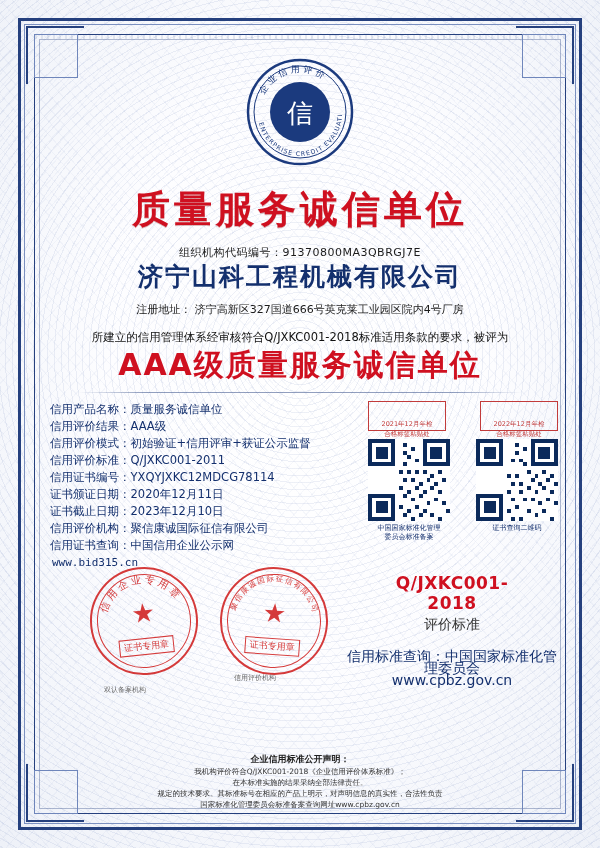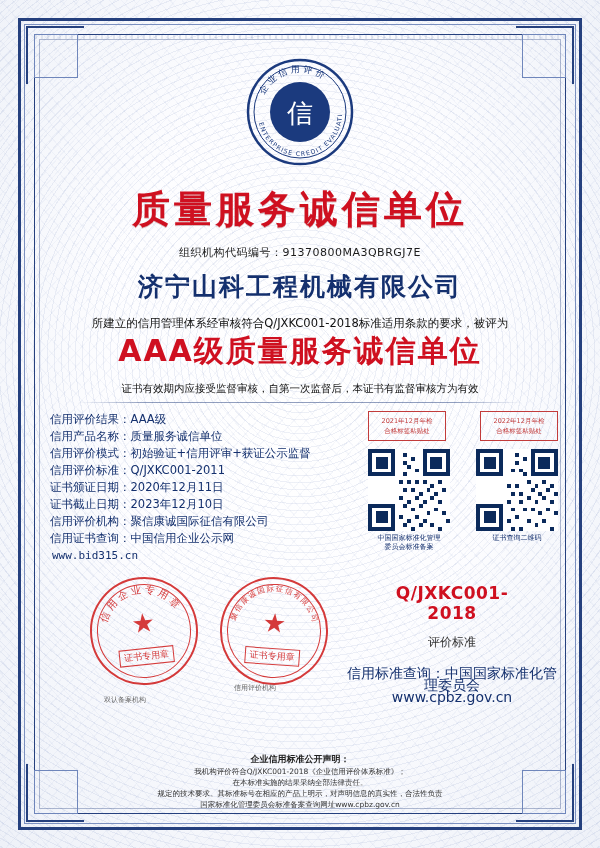--- a/index.html
+++ b/index.html
@@ -86,21 +86,20 @@
     text-shadow:0 1px 0 rgba(120,0,0,0.25);
     font-family:"DejaVu Sans", sans-serif;
   }
   .org-code{
     margin-top:10px;
     font-size:11px;
     color:#1b1b1b;
     letter-spacing:0.5px;
   }
   .company{
-    margin-top:10px;
     font-size:25px;
     font-weight:bold;
     color:#14306e;
     letter-spacing:2px;
   }
   .reg-addr{
     margin-top:9px;
     font-size:11px;
     color:#1b1b1b;
   }
@@ -152,21 +151,21 @@
   .sticker-row{
     display:flex;justify-content:space-between;gap:6px;
   }
   .sticker{
     width:78px;height:30px;
     border:1px solid #c23b3b;
     color:#c23b3b;
     font-size:6.5px;
     line-height:10px;
     text-align:center;
-    padding-top:4px;
+    padding-top:17px;
     box-sizing:border-box;
   }
   .qr-row{
     display:flex;justify-content:space-between;margin-top:8px;gap:8px;
   }
   .qr{
     width:82px;height:82px;
     background-color:#fff;
   }
   .qr-caption{
@@ -211,21 +210,21 @@
   .stamp-cap.c2{left:192px;top:108px;}
 
   .std-block{
     position:absolute;right:0;top:8px;width:212px;text-align:center;
   }
   .std-code{
     font-size:17px;font-weight:bold;color:#cf1020;font-family:"DejaVu Sans", sans-serif;
     line-height:20px;letter-spacing:0.5px;
   }
   .std-label{
-    font-size:12px;color:#333;margin-top:11px;
+    font-size:14px;color:#333;margin-top:3px;
   }
   .std-query{
     font-size:14px;color:#14306e;margin-top:16px;line-height:12px;
   }
 
   .footer{
     position:absolute;left:0;right:0;bottom:-6px;
     text-align:center;
     margin-top:36px;
   }
@@ -264,32 +263,33 @@
         <path id="arcBot" d="M 12 56 A 42 42 0 0 0 96 56" fill="none"></path>
         <text font-size="6.2" fill="#1b3a7e" font-family="DejaVu Sans, sans-serif" letter-spacing="1.1">
           <textPath href="#arcBot" startOffset="7%">ENTERPRISE CREDIT EVALUATION</textPath>
         </text>
       </svg>
     </div>
 
     <div class="main-title">质量服务诚信单位</div>
     <div class="org-code">组织机构代码编号：91370800MA3QBRGJ7E</div>
     <div class="company">济宁山科工程机械有限公司</div>
+    <div class="reg-addr">注册地址：  济宁高新区327国道666号英克莱工业园区院内4号厂房</div>
     <div class="statement">所建立的信用管理体系经审核符合Q/JXKC001-2018标准适用条款的要求，被评为</div>
     <div class="grade-title">AAA级质量服务诚信单位</div>
-    <div class="valid-note">证书有效期内应接受监督审核，自第一次监督后，本证书有监督审核方为有效</div>
     <div class="rule"></div>
 
     <div class="mid">
 
       <div class="fields">
+        <div class="field"><span>信用产品名称：</span><span class="val">质量服务诚信单位</span></div>
         <div class="field"><span>信用评价结果：</span><span class="val">AAA级</span></div>
-        <div class="field"><span>信用产品名称：</span><span class="val">质量服务诚信单位</span></div>
         <div class="field"><span>信用评价模式：</span><span class="val">初始验证+信用评审+获证公示监督</span></div>
         <div class="field"><span>信用评价标准：</span><span class="val">Q/JXKC001-2011</span></div>
+        <div class="field"><span>信用证书编号：</span><span class="val">YXQYJXKC12MDCG78114</span></div>
         <div class="field"><span>证书颁证日期：</span><span class="val">2020年12月11日</span></div>
         <div class="field"><span>证书截止日期：</span><span class="val">2023年12月10日</span></div>
         <div class="field"><span>信用评价机构：</span><span class="val">聚信康诚国际征信有限公司</span></div>
         <div class="field"><span>信用证书查询：</span><span class="val">中国信用企业公示网</span></div>
         <div class="field web">www.bid315.cn</div>
       </div>
 
       <div class="right-col">
         <div class="sticker-row">
           <div class="sticker" style="white-space:pre-line">2021年12月年检

